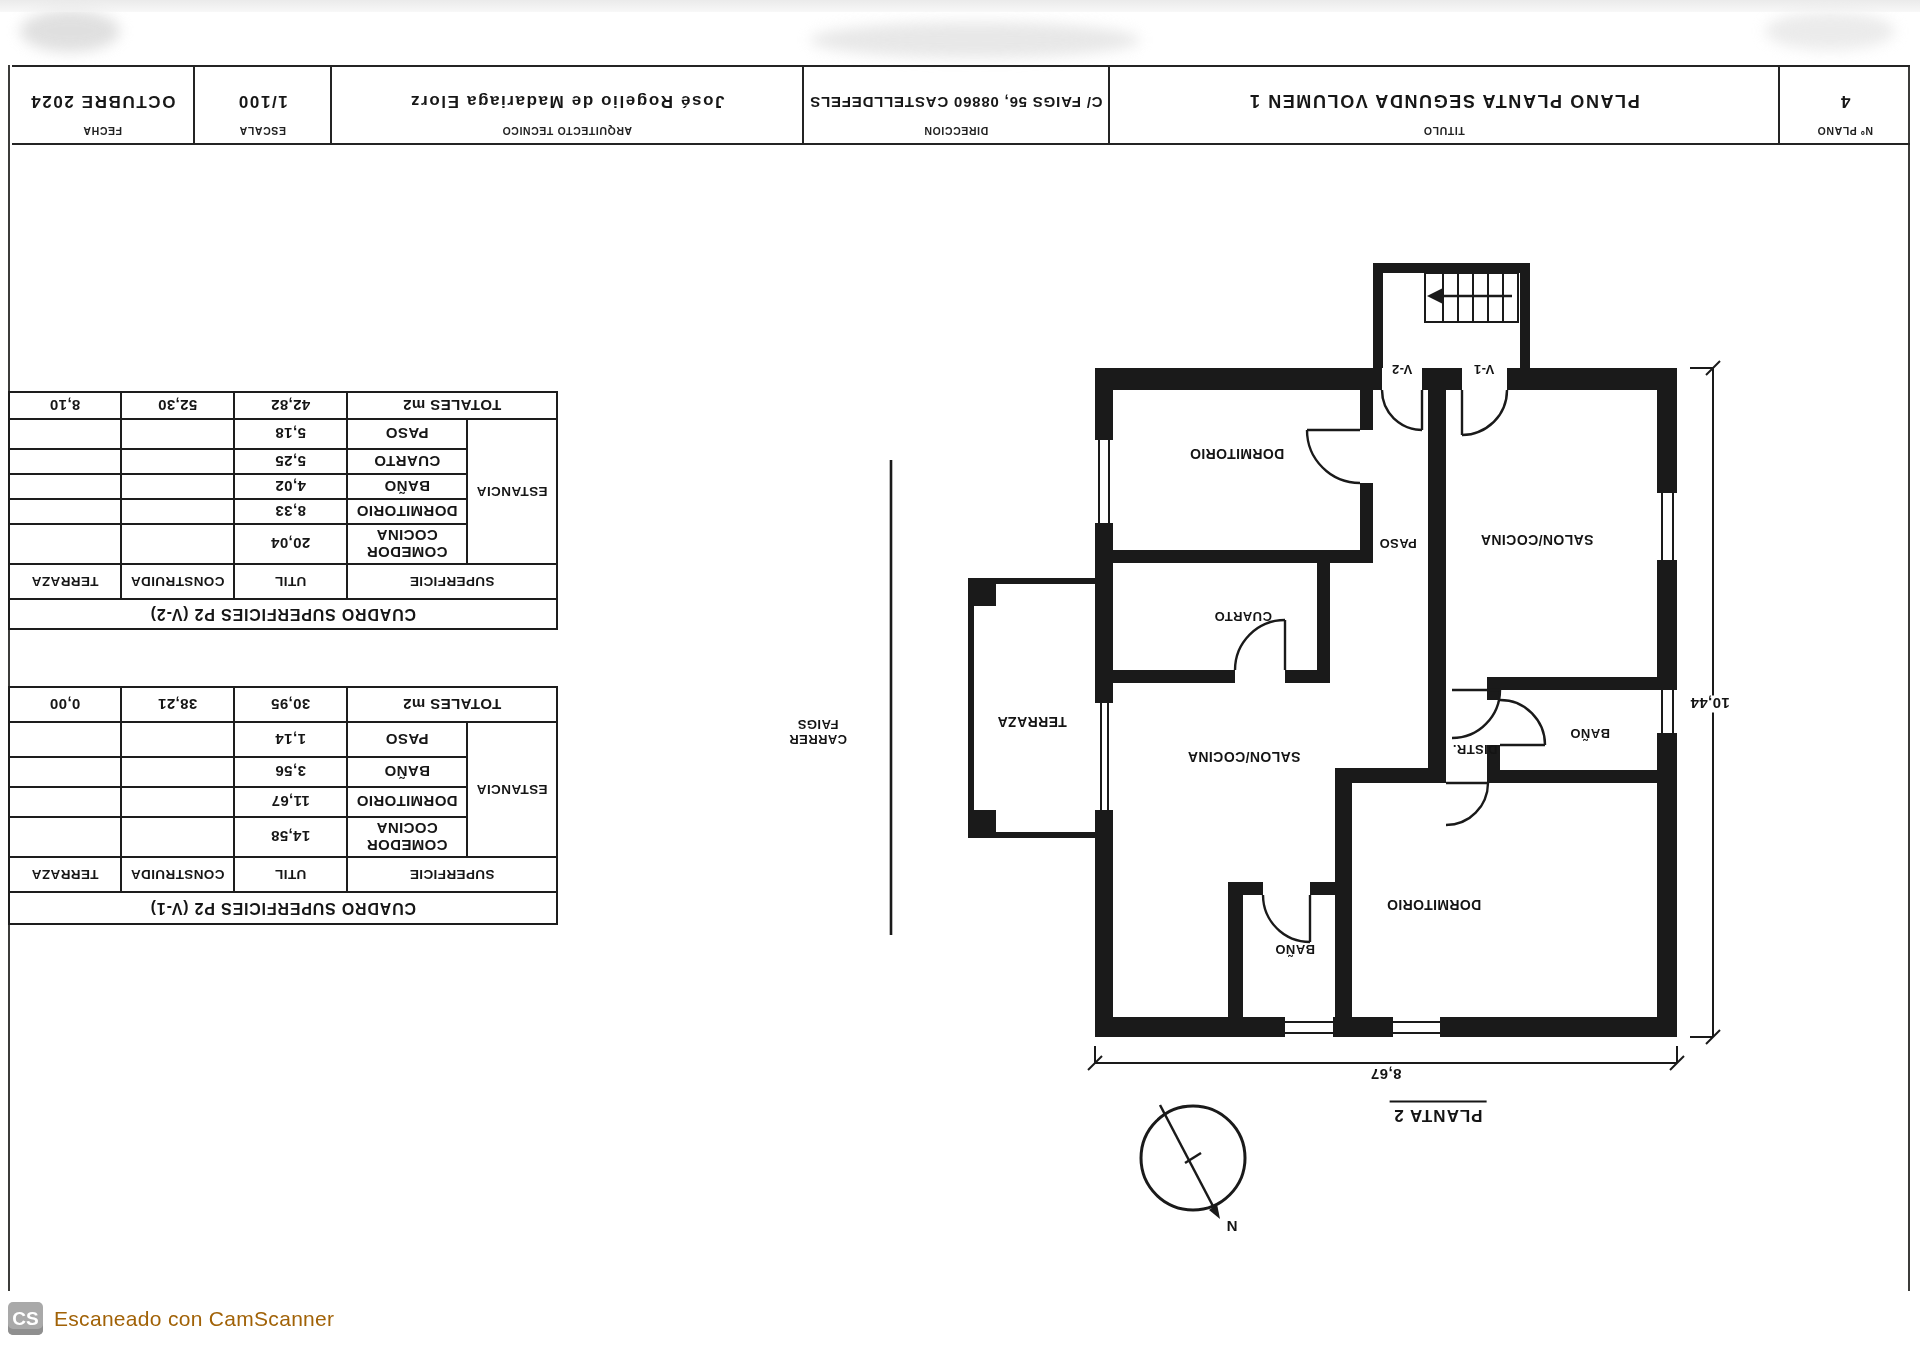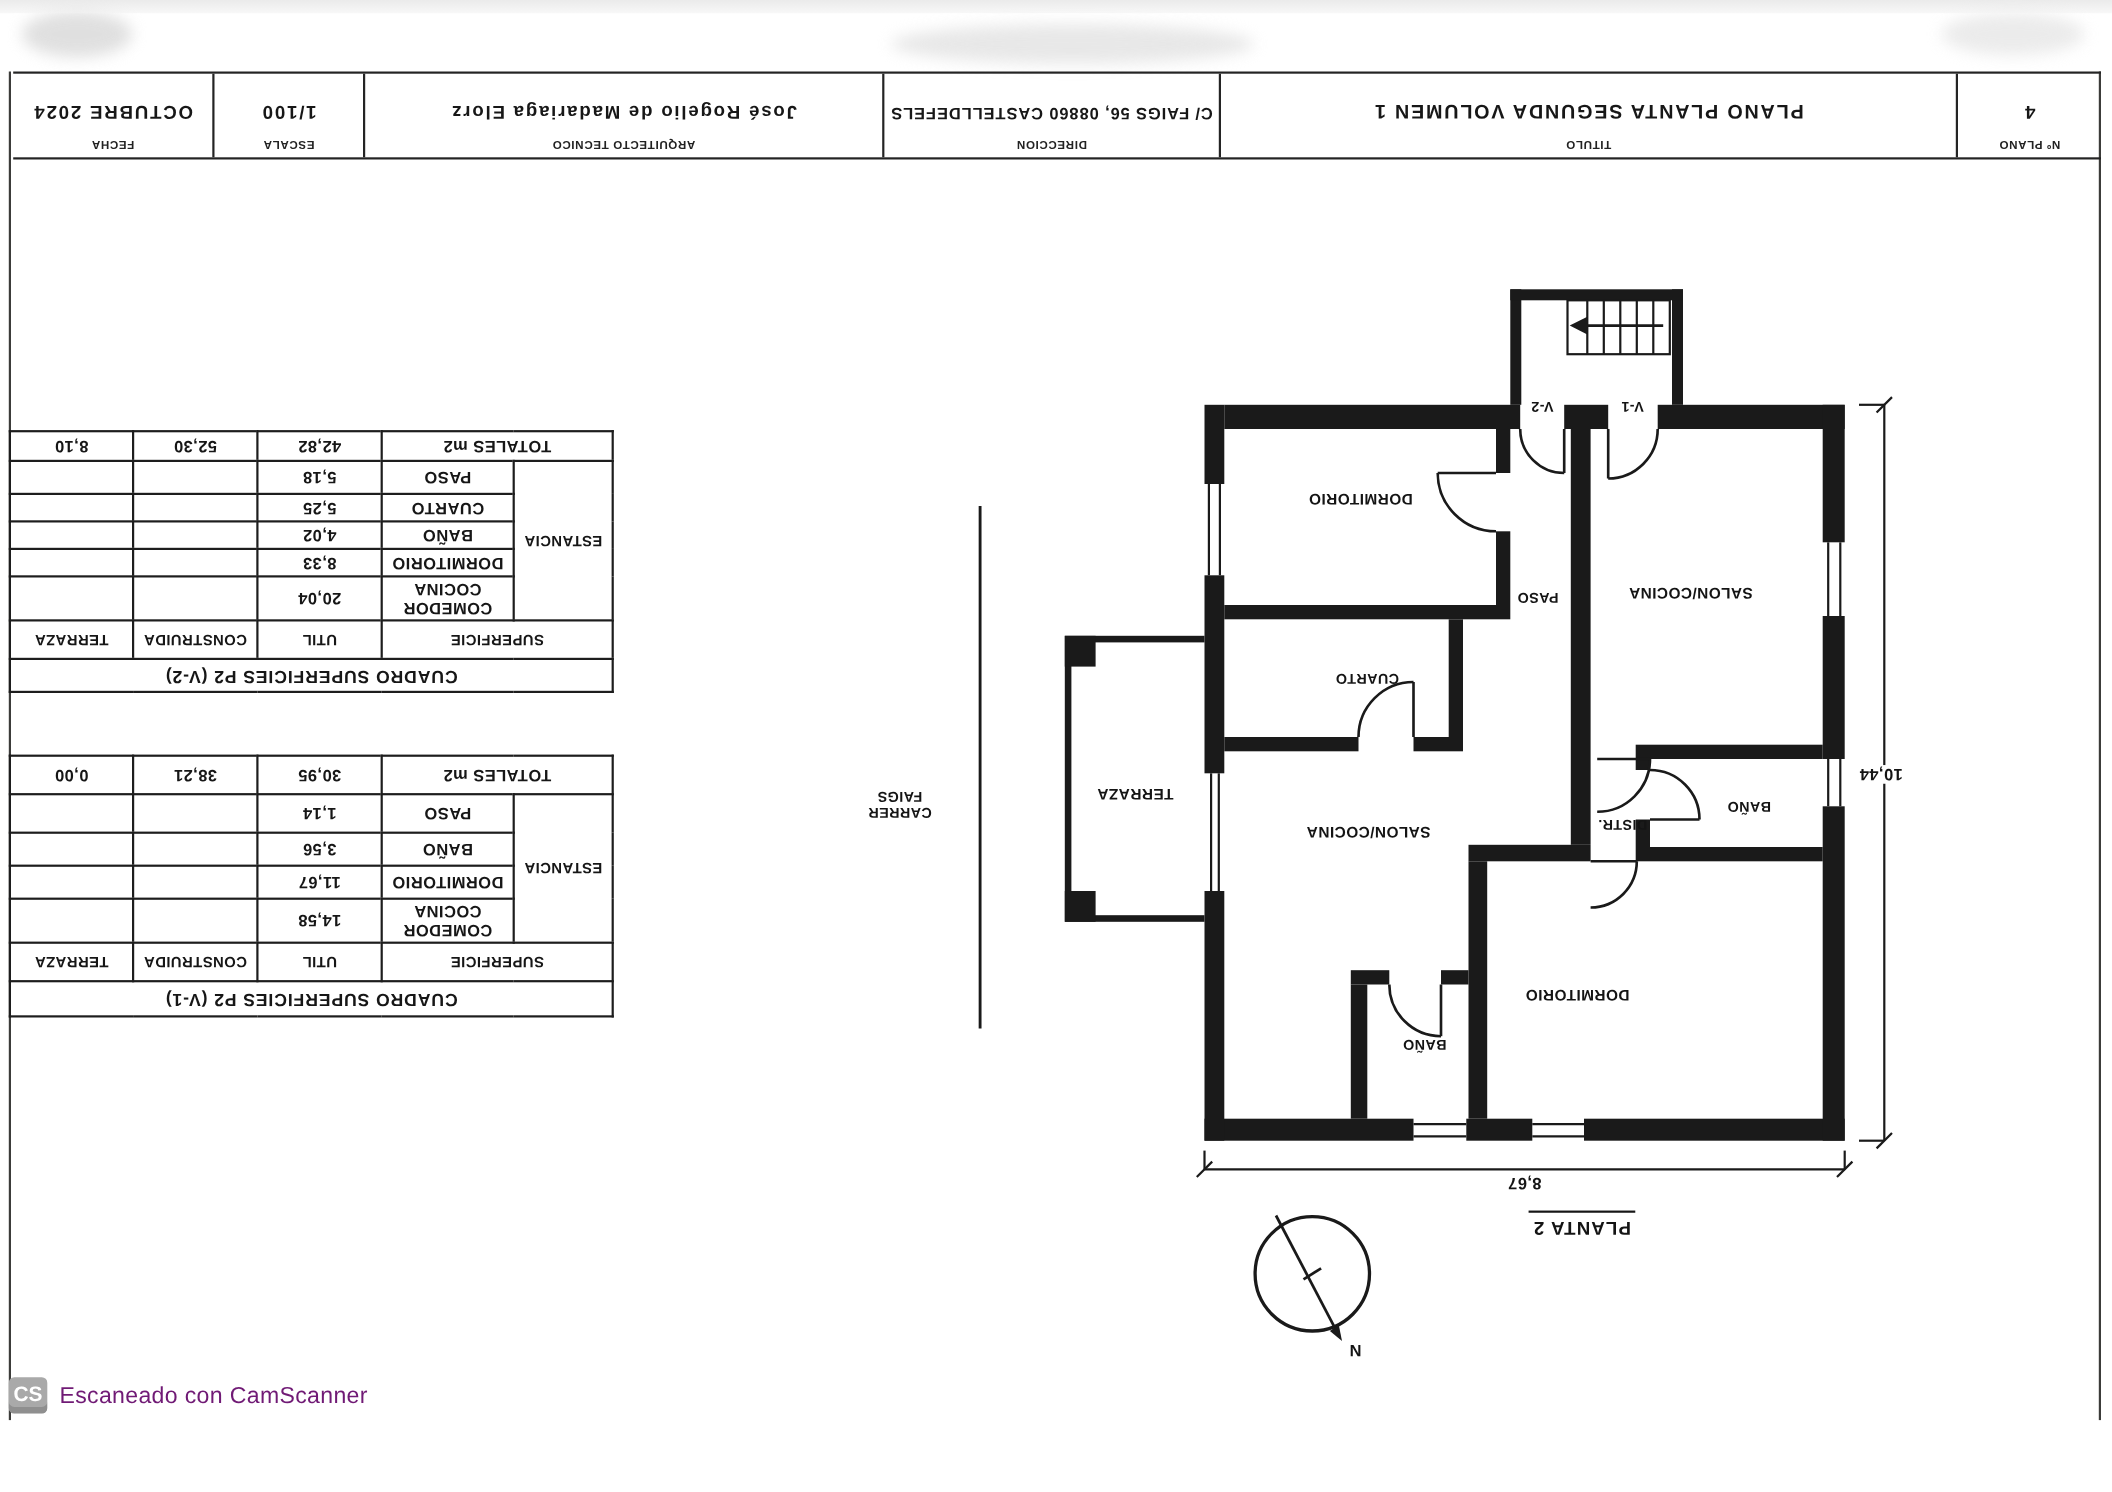--- a/index.html
+++ b/index.html
@@ -36,25 +36,25 @@
   .plan-label.dim{font-size:15px;}
   .street{line-height:15px;text-align:center;font-size:13px;}
   .planta{font-size:17px;letter-spacing:1px;border-bottom:2.5px solid #161616;padding:0 4px 3px 4px;}
 
   svg.linework{position:absolute;left:0;top:0;pointer-events:none;}
 
   
   .smudge{position:absolute;border-radius:50%;filter:blur(7px);}
 
   
-  .wm{position:absolute;left:8px;top:1252px;display:flex;align-items:center;gap:11px;}
+  .wm{position:absolute;left:8px;top:1302px;display:flex;align-items:center;gap:11px;}
   .wm-badge{width:35px;height:33px;background:#a9a9a9;border-radius:5px;color:#fff;
             display:flex;align-items:center;justify-content:center;font-weight:bold;font-size:19px;
             box-shadow:inset 0 -6px 0 #8f8f8f;}
-  .wm-text{color:#701a75;font-size:21px;letter-spacing:.3px;}
+  .wm-text{color:#a16207;font-size:21px;letter-spacing:.3px;}
 </style>
 </head>
 <body>
 
 <div id="stage">
 
   <div id="sheet">
 
     <div class="frame"></div>
 

